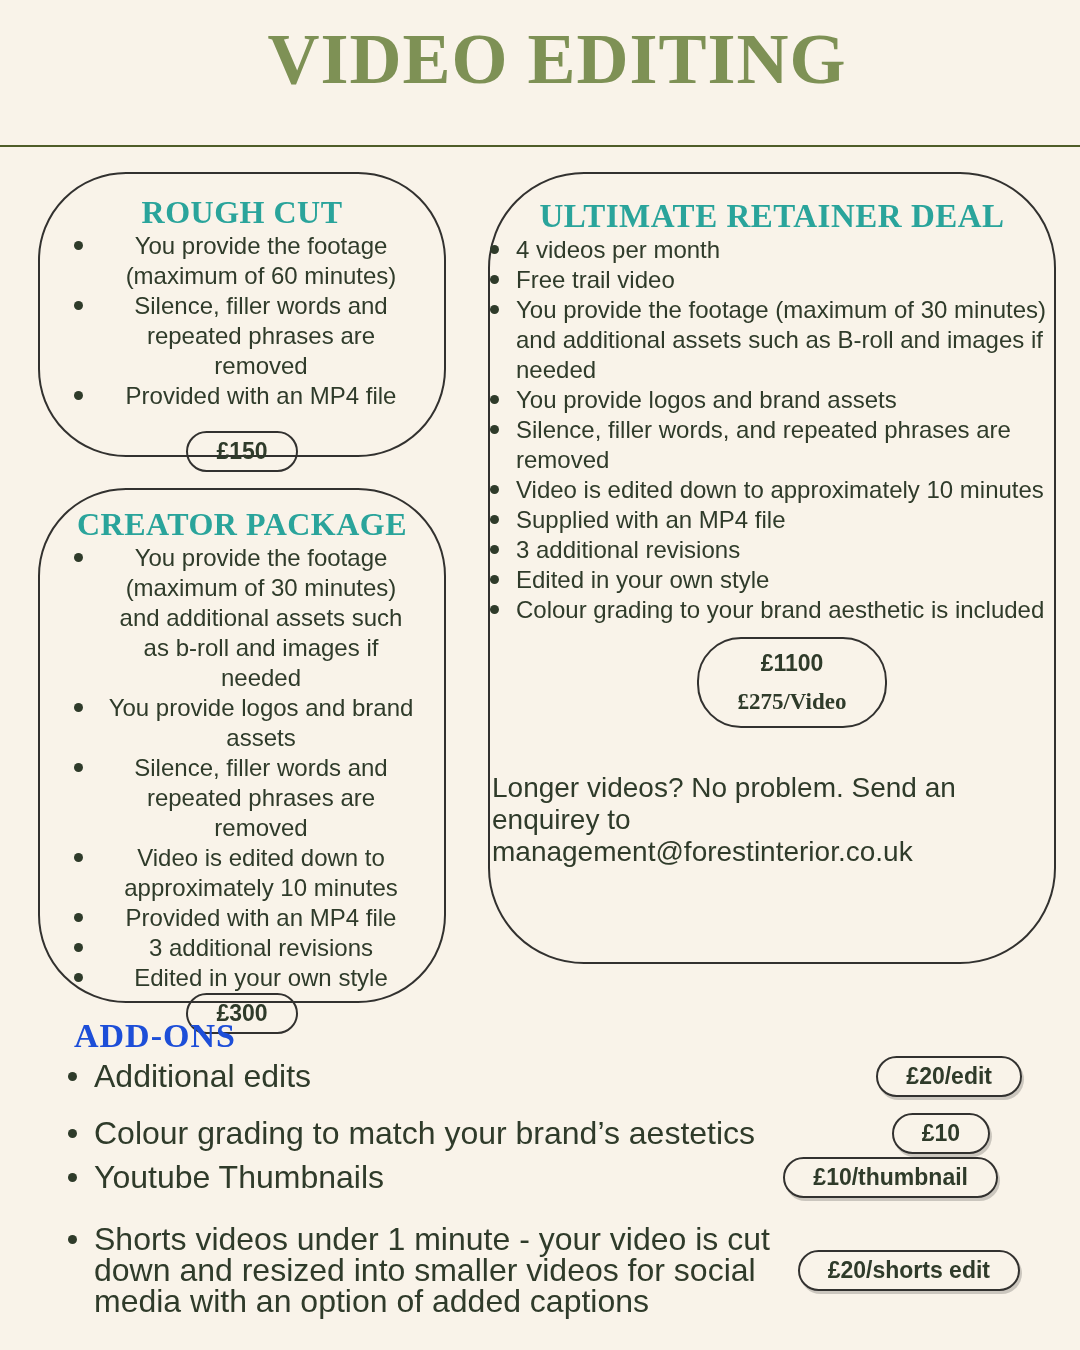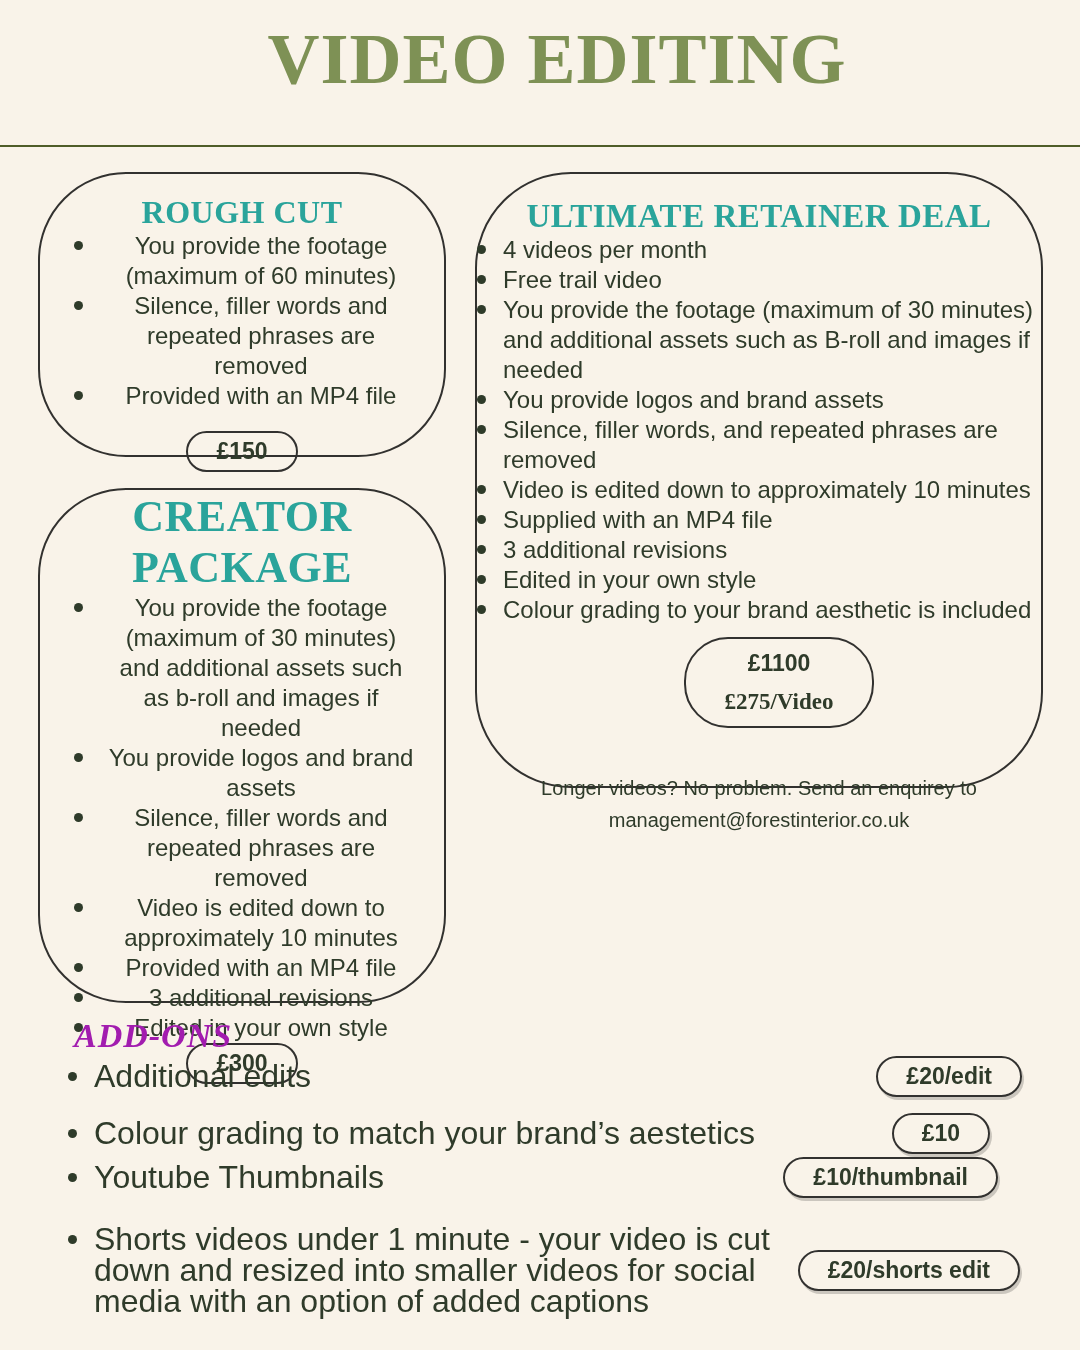--- a/index.html
+++ b/index.html
@@ -27,31 +27,31 @@
   }
   .card{
     position:absolute;
     border:2.5px solid #32312f;
     border-radius:88px;
     background:transparent;
     box-sizing:border-box;
   }
   .card-rough{left:38px;top:172px;width:408px;height:285px;}
   .card-creator{left:38px;top:488px;width:408px;height:515px;}
-  .card-ultimate{left:475px;top:172px;width:568px;height:616px;border-radius:96px;}
+  .card-ultimate{left:488px;top:172px;width:568px;height:792px;border-radius:96px;}
   .card-title{
     font-family:"Liberation Serif", serif;
     font-weight:700;
     color:#2aa49b;
     text-align:center;
     letter-spacing:.5px;
     margin:0;
   }
   .card-rough .card-title{font-size:32px;margin-top:20px;}
-  .card-creator .card-title{font-size:44px;margin-top:1px;text-align:center;}
+  .card-creator .card-title{font-size:32px;margin-top:16px;text-align:center;}
   .card-ultimate .card-title{font-size:33px;margin-top:24px;}
   ul.features{
     list-style:none;margin:0;padding:0;
     font-size:24px;line-height:30px;
   }
   .centered-list{margin-top:12px;}
   .centered-list li{
     position:relative;
     text-align:center;
     padding:0 26px 0 64px;
@@ -90,38 +90,36 @@
   }
   .pill-big{
     border-radius:44px;
     padding:9px 38px;
     line-height:30px;
   }
   .pill-big .line2{margin-top:9px;font-family:Liberation Serif, serif;}
   .retainer-note{
     margin:44px auto 0;
     max-width:560px;
-    text-align:center;
-    font-size:20px;
+    font-size:28px;
     line-height:32px;
   }
   .addons{
     position:absolute;left:0;top:1016px;width:100%;
     padding:0 58px 0 60px;
     box-sizing:border-box;
   }
   .addons-title{
     font-family:"Liberation Serif", serif;
     font-weight:700;
-    color:#a21caf;
+    color:#1d4ed8;
     font-size:34px;
     line-height:40px;
     letter-spacing:1px;
     margin:0 0 0 14px;
-    font-style:italic;
   }
   .addon-row{
     display:flex;align-items:center;justify-content:space-between;
   }
   .addon-row:nth-of-type(2){margin-top:16px;}
   .addon-row:nth-of-type(3){margin-top:3px;}
   .addon-row:nth-of-type(4){margin-top:26px;}
   .addon-row:nth-of-type(5){margin-top:18px;}
   .addon-label{
     position:relative;

